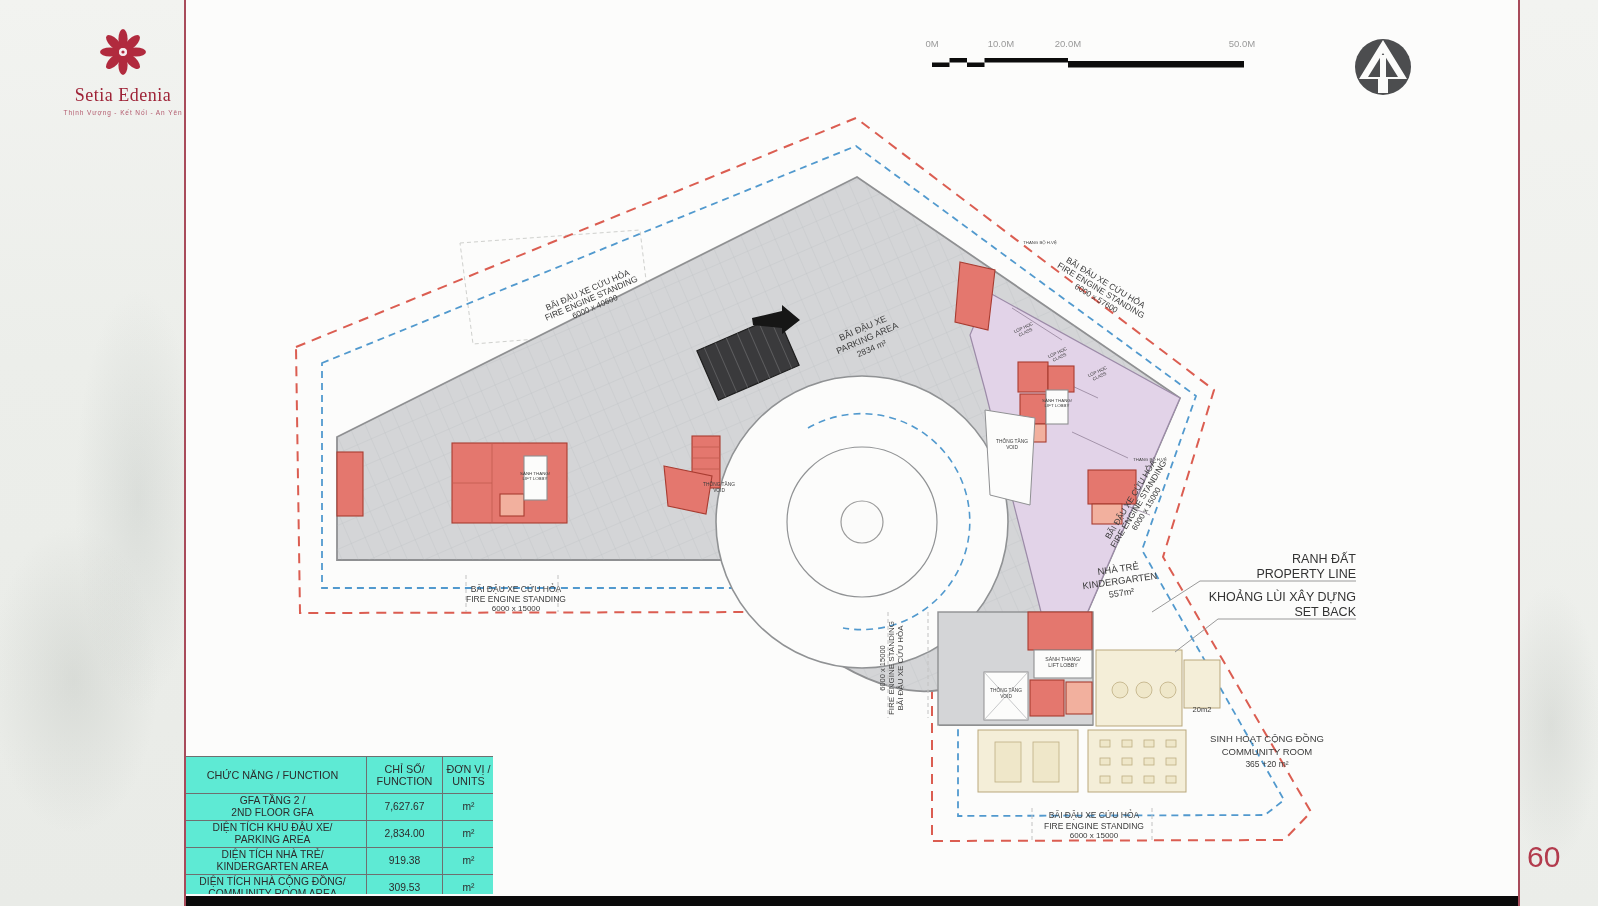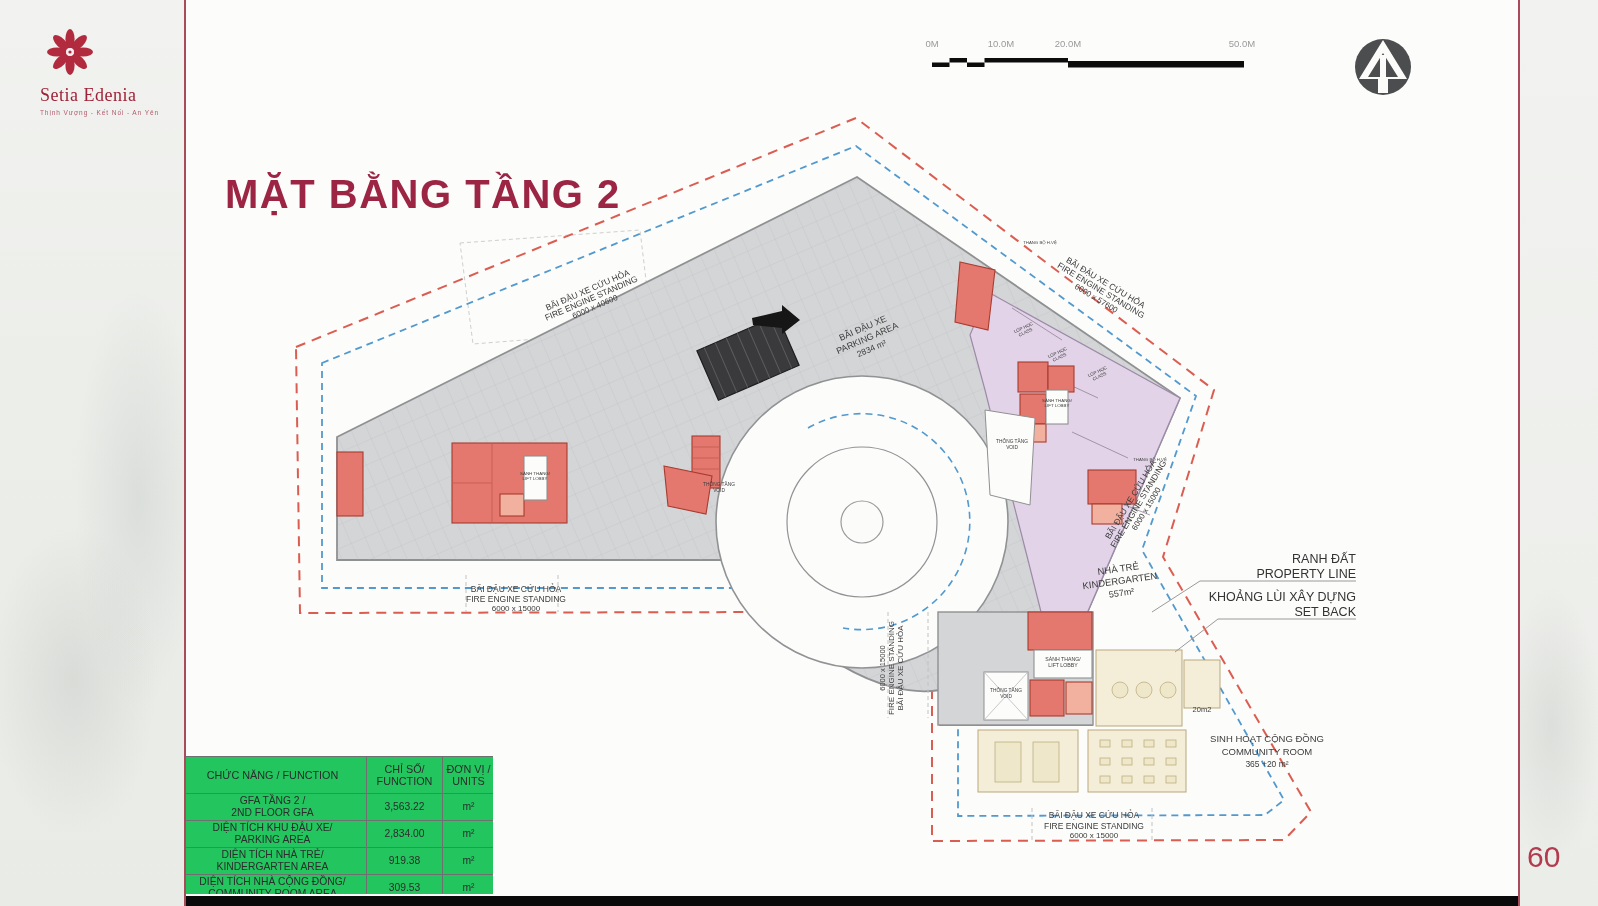--- a/index.html
+++ b/index.html
@@ -14,32 +14,32 @@
       linear-gradient(180deg,#f2f3f0 0%,#eceeea 40%,#e9ebe7 100%);}
   .strip-right{position:absolute;left:1520px;top:0;width:78px;height:906px;
     background:
       radial-gradient(70px 200px at 40% 80%, rgba(170,176,170,.25), transparent 70%),
       linear-gradient(180deg,#f2f3f0,#ebede9);}
   .content{position:absolute;left:186px;top:0;width:1332px;height:906px;background:#fcfcfb;}
   .border-l{position:absolute;left:184px;top:0;width:2px;height:906px;background:#a84b5a;z-index:30;}
   .border-r{position:absolute;left:1518px;top:0;width:2px;height:906px;background:#a84b5a;z-index:30;}
   .bottom-bar{position:absolute;left:186px;top:896px;width:1332px;height:10px;background:#0a0a0a;z-index:25;}
 
-  .logo{position:absolute;left:40px;top:26px;width:166px;z-index:5;}
+  .logo{position:absolute;left:40px;top:26px;width:166px;text-align:center;z-index:5;}
   .logo-name{font-family:"Liberation Serif",serif;font-size:18px;color:#9e2236;margin-top:3px;letter-spacing:.5px;}
   .logo-tag{font-size:6.5px;color:#b25a6d;letter-spacing:.9px;margin-top:3px;}
 
   .page-title{position:absolute;left:225px;top:172px;font-size:40px;font-weight:800;
     color:#9c2543;letter-spacing:1.5px;z-index:6;}
 
   .page-num{position:absolute;left:1527px;top:840px;font-size:30px;color:#b23b4d;z-index:35;}
 
   
   .tbl-wrap{position:absolute;left:186px;top:756px;width:307px;height:138px;overflow:hidden;
-    background:#22c55e;z-index:20;}
+    background:#5eead4;z-index:20;}
   table.ftable{position:relative;left:-8px;border-collapse:collapse;table-layout:fixed;width:316px;
     font-size:10.3px;color:#2c2c2c;}
   .ftable td,.ftable th{border:1px solid #6f6f6f;padding:1px 3px;line-height:1.15;}
   .ftable th{font-weight:normal;text-align:center;height:34px;font-size:10.8px;}
   .ftable td.fn{text-align:center;height:24px;}
   .ftable td.val,.ftable td.unit{text-align:center;}
   .c-fn{width:188px;}.c-val{width:76px;}.c-unit{width:52px;}
   .fn span{display:block;}
 
   svg text{font-family:"Liberation Sans",sans-serif;}
@@ -80,21 +80,20 @@
             <ellipse cx="0" cy="-13" rx="4.6" ry="10"></ellipse>
           </g>
       </g>
       <circle cx="0" cy="0" r="4" fill="#f6eef0"></circle>
       <circle cx="0" cy="0" r="1.6" fill="#b12a3e"></circle>
     </svg>
     <div class="logo-name">Setia Edenia</div>
     <div class="logo-tag">Thịnh Vượng - Kết Nối - An Yên</div>
   </div>
 
-  <div class="page-title">MẶT BẰNG TẦNG 2</div>
 
   <svg width="1598" height="906" viewBox="0 0 1598 906" style="position:absolute;left:0;top:0;z-index:10;">
     <defs>
       <pattern id="stalls" width="15" height="22" patternUnits="userSpaceOnUse" patternTransform="rotate(-23.5)">
         <path d="M0,0 H15 M0,0 V22" stroke="#aab0b4" stroke-width="0.7" fill="none"></path>
       </pattern>
     </defs>
 
     <g fill="#0c0c0c">
       <text x="932" y="47" font-size="9.5" fill="#9a9a9a" text-anchor="middle">0M</text>
@@ -352,21 +351,21 @@
         <th>
           <span style="display:block">ĐƠN VỊ /</span>
           <span style="display:block">UNITS</span>
         </th>
       </tr>
       <tr>
         <td class="fn">
           <span>GFA TẦNG 2 /</span>
           <span>2ND FLOOR GFA</span>
         </td>
-        <td class="val">3,563.22</td>
+        <td class="val">7,627.67</td>
         <td class="unit">m²</td>
       </tr>
       <tr>
         <td class="fn">
           <span>DIỆN TÍCH KHU ĐẬU XE/</span>
           <span>PARKING AREA</span>
         </td>
         <td class="val">2,834.00</td>
         <td class="unit">m²</td>
       </tr>

